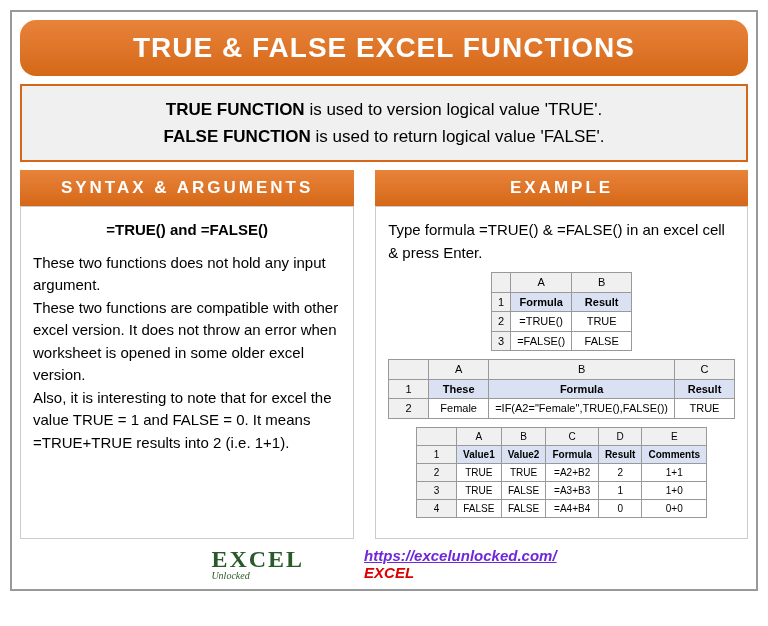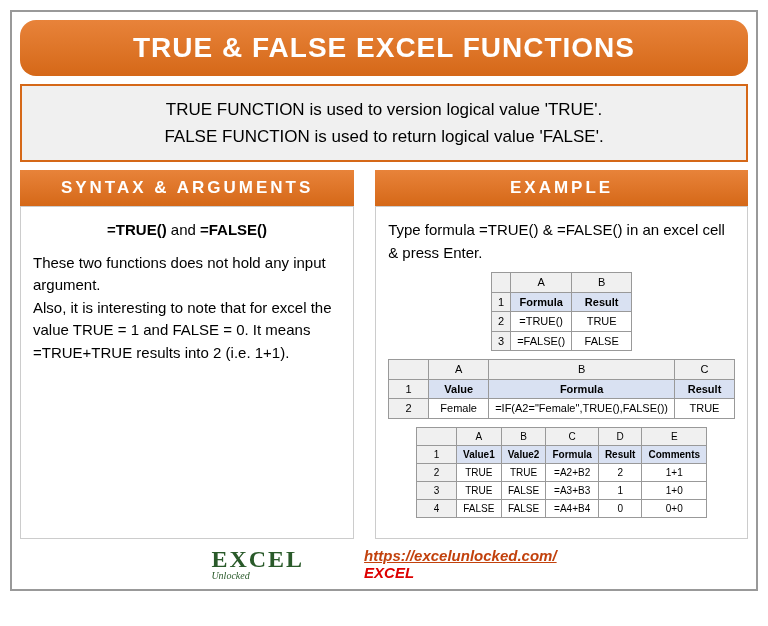--- a/index.html
+++ b/index.html
@@ -26,21 +26,21 @@
     }
     .intro-box {
       background: #f0f0f0;
       border: 2px solid #d56818;
       padding: 10px 20px;
       text-align: center;
       margin-bottom: 8px;
       font-size: 17px;
       line-height: 1.6;
     }
-    .intro-box .bold { font-weight: normal; }
+    .intro-box .bold { font-weight: bold; }
     .columns {
       display: flex;
       gap: 21px;
     }
     .col {
       flex: 1;
       display: flex;
       flex-direction: column;
     }
     .col-header {
@@ -58,21 +58,21 @@
       padding: 12px;
       font-size: 15px;
       line-height: 1.5;
       flex: 1;
     }
     .syntax-line {
       text-align: center;
       font-weight: bold;
       margin-bottom: 10px;
     }
-    .syntax-line .normal { font-weight: normal; }
+    .syntax-line .normal { font-weight: bold; }
     .excel-table {
       border-collapse: collapse;
       margin: 8px auto;
       font-size: 11px;
       background: #fff;
     }
     .excel-table td, .excel-table th {
       border: 1px solid #999;
       padding: 1px 6px;
       text-align: center;
@@ -111,21 +111,21 @@
       font-size: 16px;
       line-height: 1;
     }
     .logo .big { font-size: 24px; letter-spacing: 2px; font-weight: bold; }
     .logo .small { font-size: 10px; font-style: italic; }
     .links {
       font-size: 15px;
       text-align: left;
     }
     .links .url {
-      color: #c2410c;
+      color: #6d28d9;
       text-decoration: underline;
       font-style: italic;
       font-weight: bold;
     }
     .links .unlock {
       color: #d00;
       font-weight: bold;
       font-style: italic;
     }
     .wide-cell { min-width: 180px; }
@@ -146,20 +146,21 @@
   </div>
 
   <div class="columns">
     <div class="col">
       <div class="col-header">SYNTAX &amp; ARGUMENTS</div>
       <div class="col-body">
         <div class="syntax-line">
           <span>=TRUE()</span><span class="normal"> and </span><span>=FALSE()</span>
         </div>
         <p>These two functions does not hold any input argument.</p>
+        <p>These two functions are compatible with other excel version. It does not throw an error when worksheet is opened in some older excel version.</p>
         <p>Also, it is interesting to note that for excel the value TRUE = 1 and FALSE = 0. It means =TRUE+TRUE results into 2 (i.e. 1+1).</p>
       </div>
     </div>
 
     <div class="col">
       <div class="col-header">EXAMPLE</div>
       <div class="col-body">
         <p>Type formula =TRUE() &amp; =FALSE() in an excel cell &amp; press Enter.</p>
 
         <table class="excel-table">
@@ -190,21 +191,21 @@
         <table class="excel-table t2">
           <tbody>
               <tr>
             <td class="corner"></td>
             <td class="col-hdr">A</td>
             <td class="col-hdr wide-cell">B</td>
             <td class="col-hdr">C</td>
           </tr>
           <tr>
             <td class="row-hdr">1</td>
-            <td class="header-cell">Value</td>
+            <td class="header-cell">These</td>
             <td class="header-cell">Formula</td>
             <td class="header-cell">Result</td>
           </tr>
           <tr>
             <td class="row-hdr">2</td>
             <td>Female</td>
             <td>=IF(A2="Female",TRUE(),FALSE())</td>
             <td>TRUE</td>
           </tr>
         </tbody>

